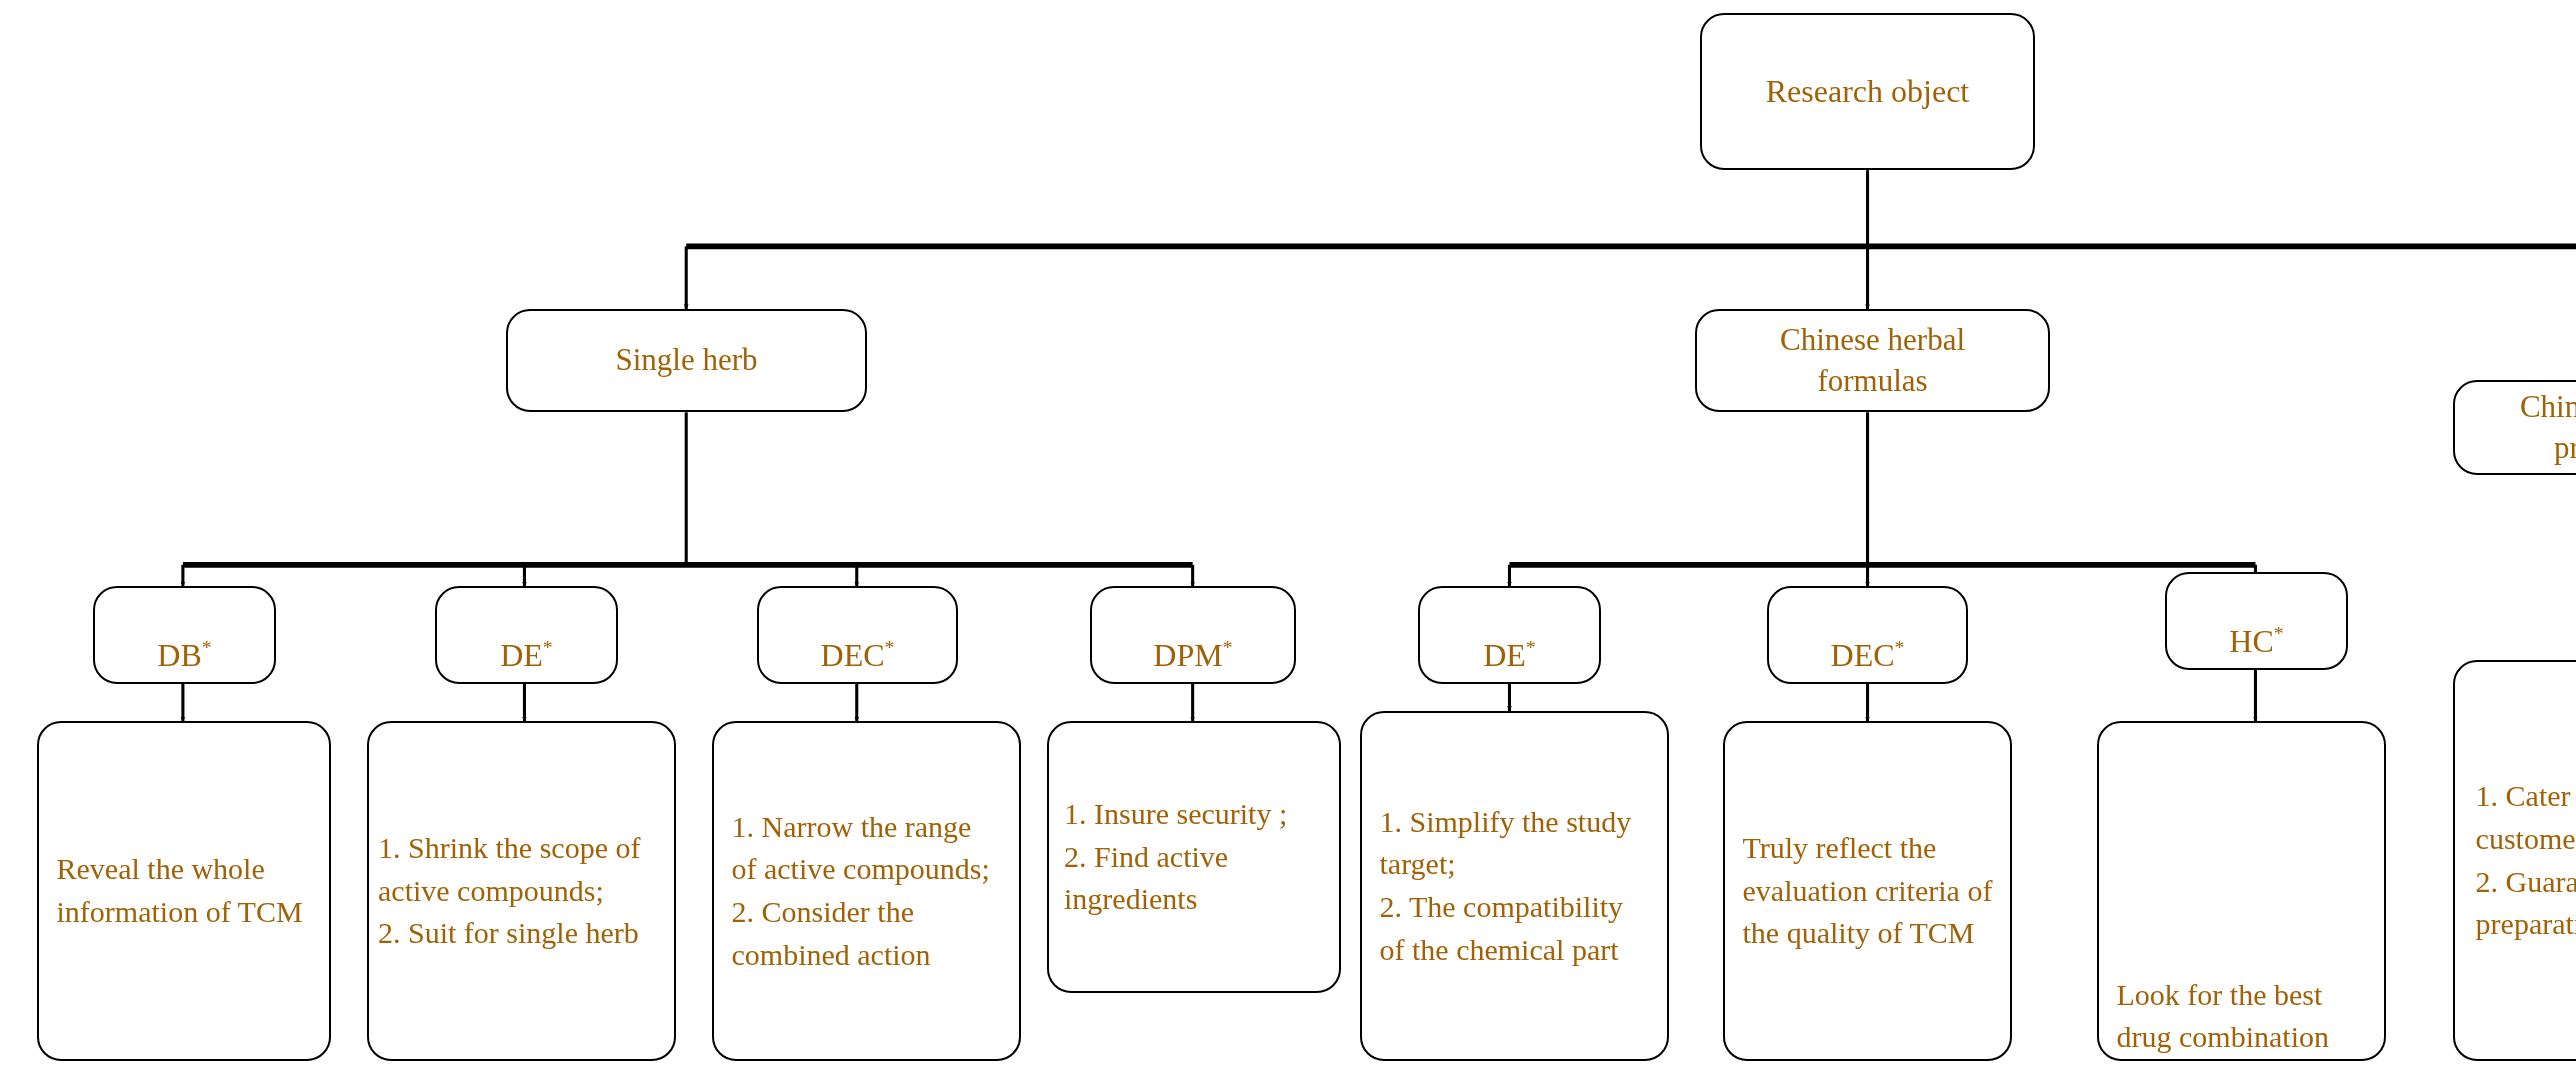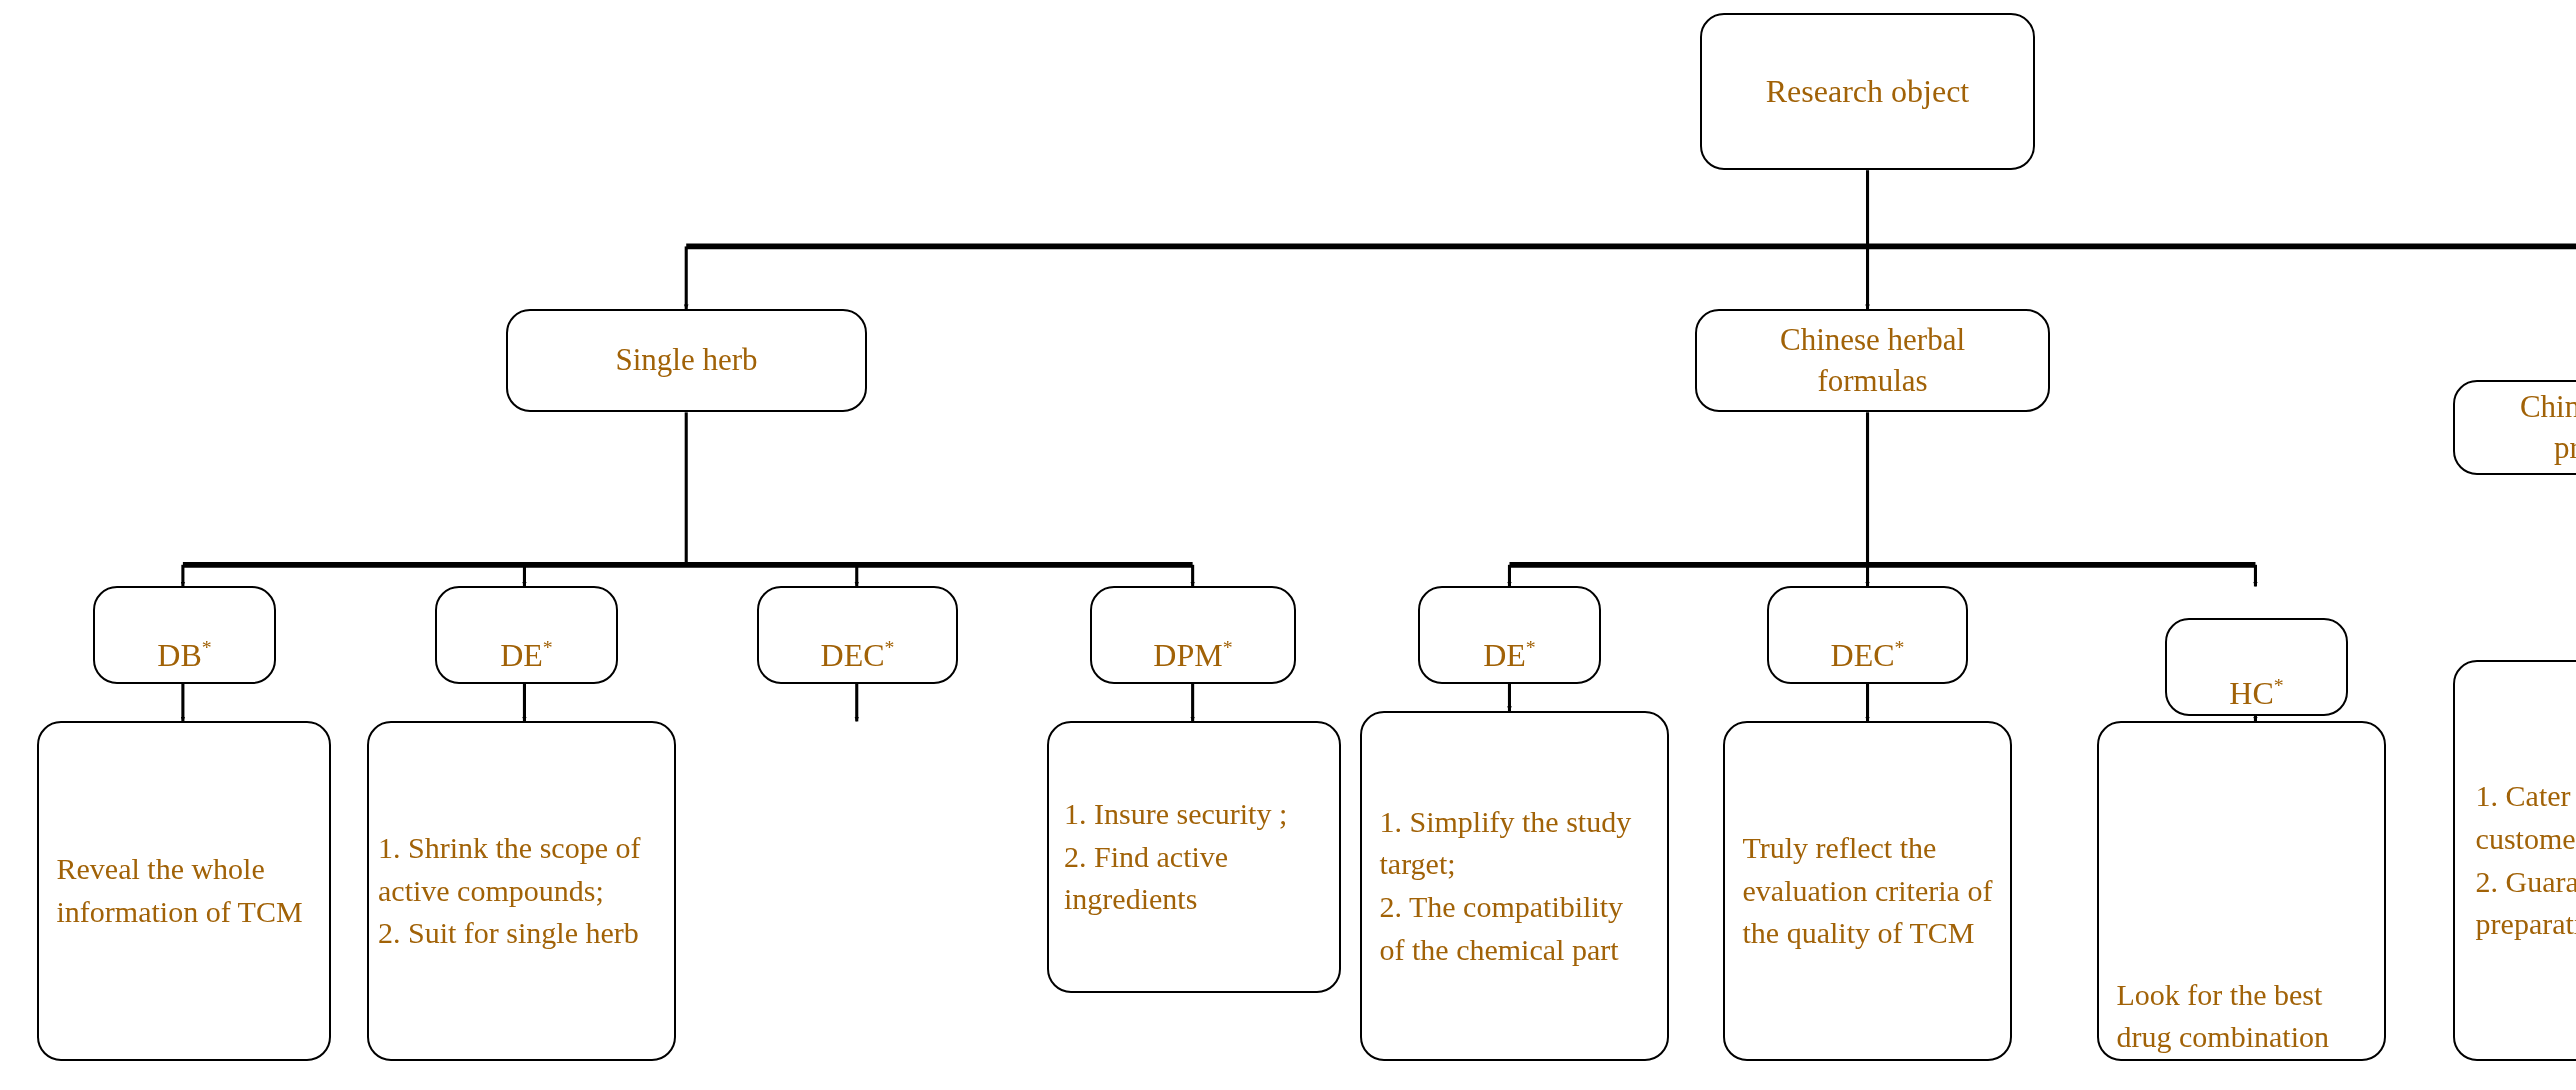--- a/index.html
+++ b/index.html
@@ -147,35 +147,39 @@
       <span>DE</span><sup class="star">*</sup>
     </span>
   </div>
 
   <div class="node lvl3 center" style="left:1767px; top:586px; width:201px; height:98px;">
     <span class="node-text">
       <span>DEC</span><sup class="star">*</sup>
     </span>
   </div>
 
-  <div class="node lvl3 center" style="left:2165px; top:618px; width:183px; height:98px;align-items:flex-end;">
+  <div class="node lvl3 center" style="left:2165px; top:572px; width:183px; height:98px;">
     <span class="node-text">
       <span>HC</span><sup class="star">*</sup>
     </span>
   </div>
 
   <div class="node leaf left center" style="left:37px; top:721px; width:294px; height:340px; padding:0 17.5px;">
     <span class="node-text">Reveal the whole information of TCM</span>
   </div>
 
   <div class="node leaf left center" style="left:367px; top:721px; width:309px; height:340px; padding:0 9px;">
     <span class="node-text">1. Shrink the scope of active compounds;
 2. Suit for single herb</span>
   </div>
 
+  <div class="node leaf left center" style="left:712px; top:721px; width:309px; height:340px; padding:0 17.5px;">
+    <span class="node-text">1. Narrow the range of active compounds;
+2. Consider the combined action</span>
+  </div>
 
   <div class="node leaf left center" style="left:1047px; top:721px; width:294px; height:272px; padding:0 15px;">
     <span class="node-text">1. Insure security ;
 2. Find active ingredients</span>
   </div>
 
   <div class="node leaf left center" style="left:1360px; top:711px; width:309px; height:350px; padding:0 17.5px;">
     <span class="node-text">1. Simplify the study target;
 2. The compatibility of the chemical part</span>
   </div>

